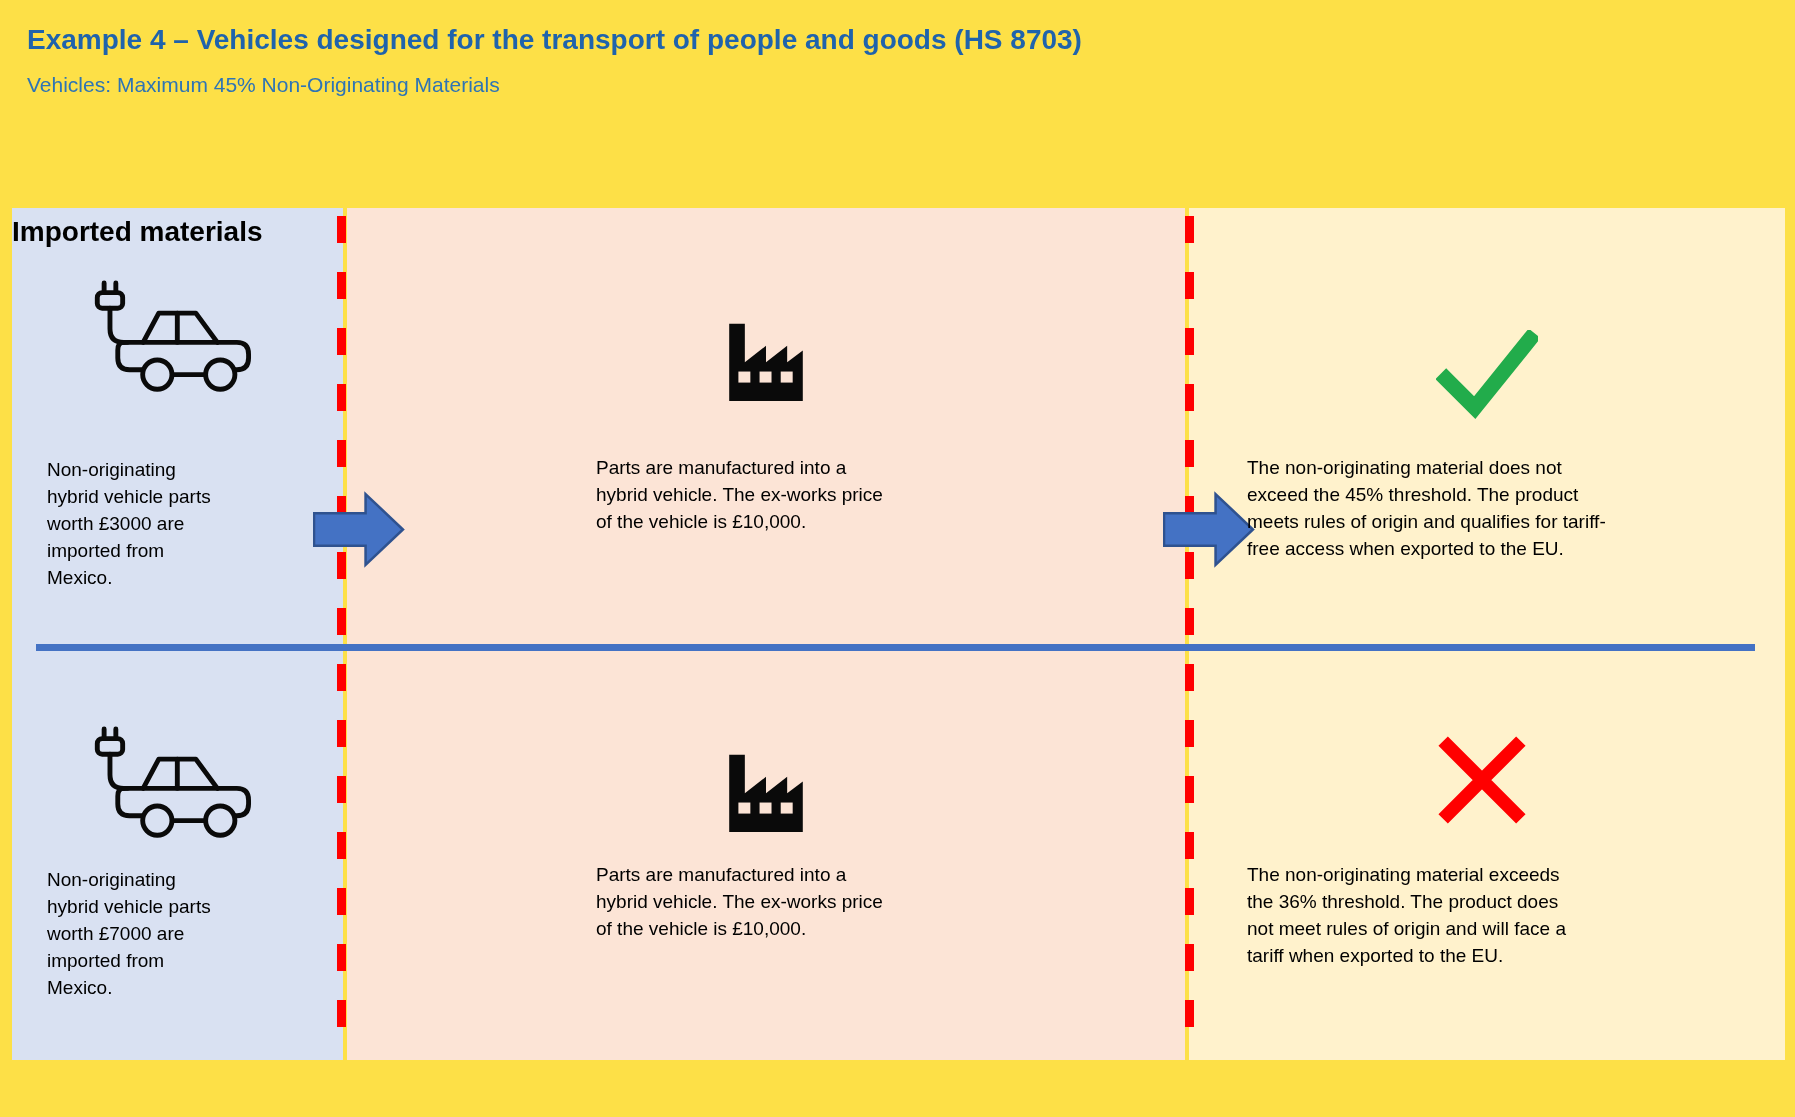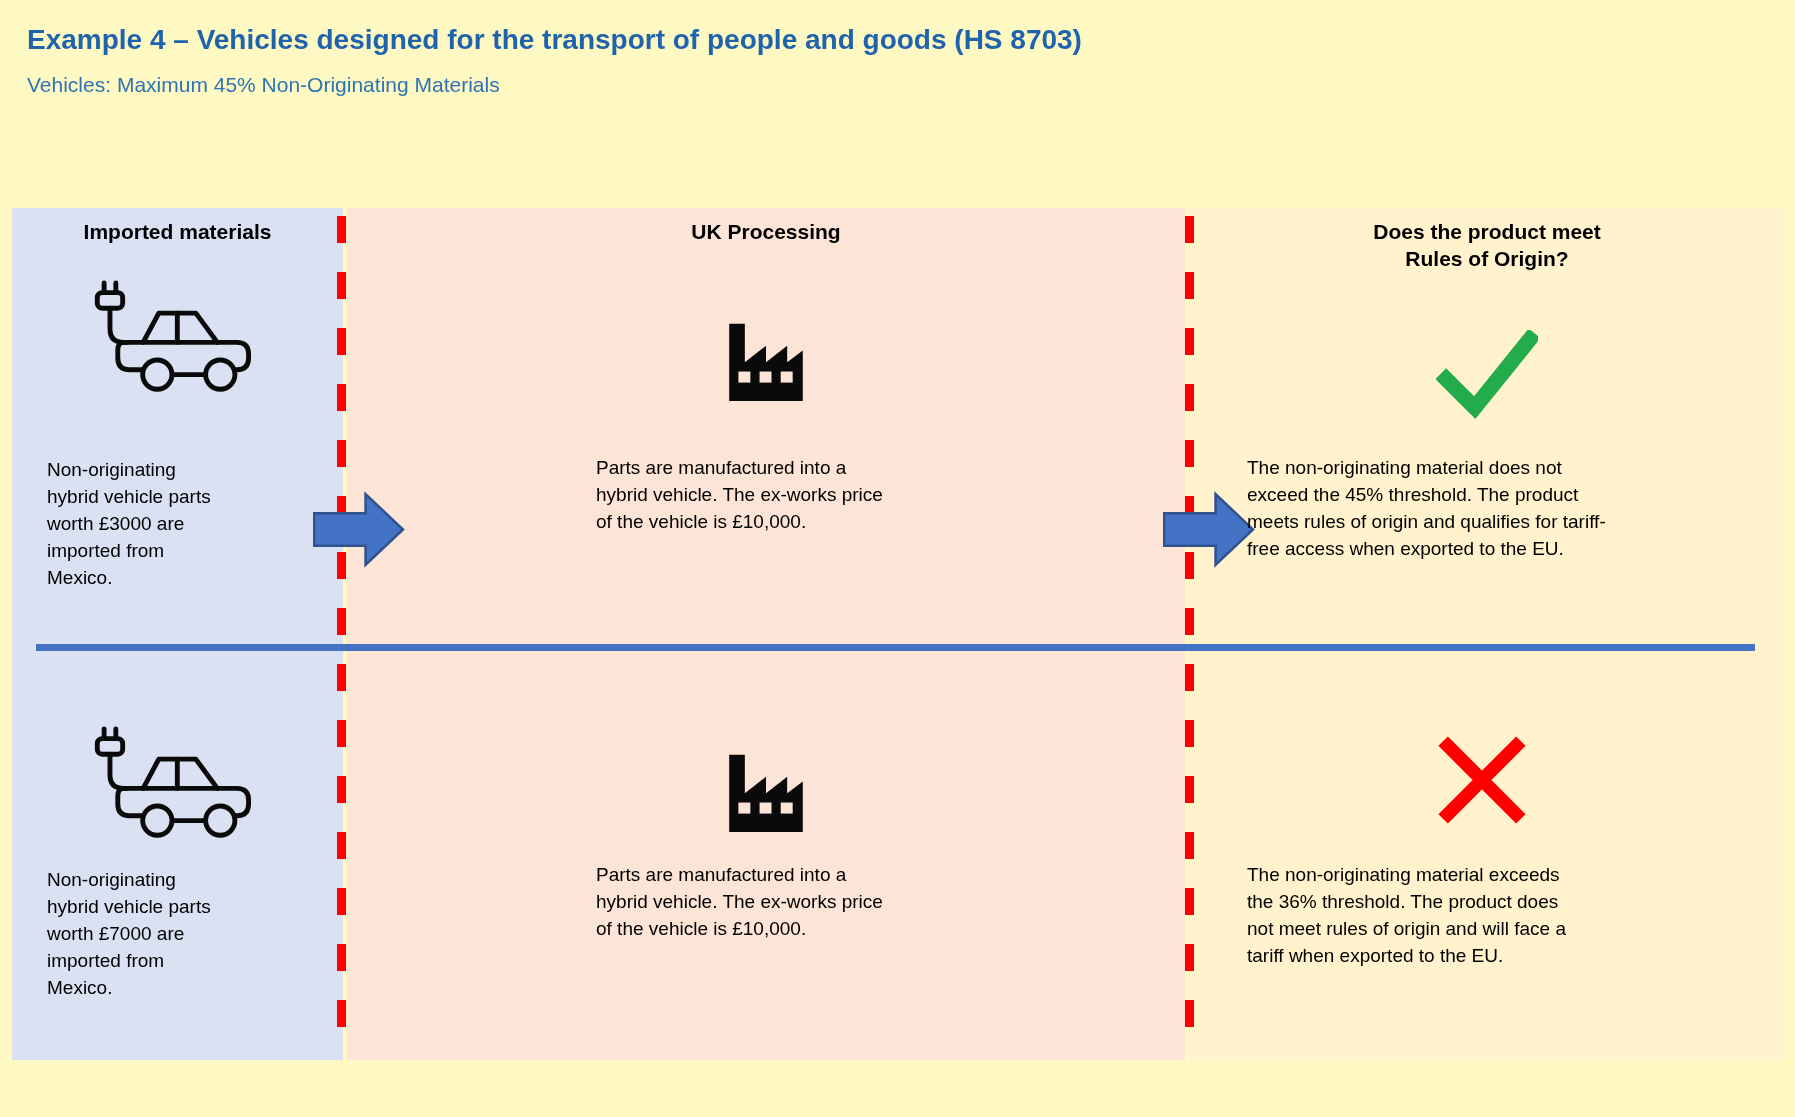--- a/index.html
+++ b/index.html
@@ -1,37 +1,37 @@
 <!DOCTYPE html>
 <html><head>
 <meta charset="utf-8">
 <style>
   * { margin:0; padding:0; box-sizing:border-box; }
   body { background:#ffffff; font-family:"Liberation Sans", sans-serif; }
-  .page { position:relative; width:1795px; height:1117px; background:#fef9c3; overflow:hidden; }
+  .page { position:relative; width:1795px; height:1117px; background:#fde047; overflow:hidden; }
 
   .title { position:absolute; left:27px; top:24px; font-size:28px; font-weight:bold; color:#1F63AC; }
   .subtitle { position:absolute; left:27px; top:73px; font-size:21px; color:#2E74B5; }
 
   .diagram { position:absolute; left:12px; top:208px; width:1773px; height:852px; }
 
   .col { position:absolute; top:0; height:100%; }
   .col-imported   { left:0;      width:331px; background:#D9E1F2; }
   .col-processing { left:335px;  width:838px; background:#FCE4D6; }
   .col-origin     { left:1177px; width:596px; background:#FFF2CC; }
 
   .dash { position:absolute; top:8px; bottom:6px; width:9px;
           background:repeating-linear-gradient(180deg, #FF0000 0 27px, transparent 27px 56px); }
   .dash-1 { left:325px; }
   .dash-2 { left:1173px; }
 
   .hline { position:absolute; left:24px; width:1719px; top:436px; height:7px; background:#4472C4; }
 
-  .hdr { position:absolute; top:10px; font-size:21px; line-height:27px; font-weight:bold;
-         color:#000; text-align:center; white-space:pre-line; }
+  .hdr { position:absolute; top:10px; font-size:28px; line-height:27px; font-weight:bold;
+         color:#000; text-align:left; white-space:pre-line; }
   .hdr-imported   { left:0;      width:331px; }
   .hdr-processing { left:554px;  width:400px; }
   .hdr-origin     { left:1270px; width:410px; }
 
   .txt { position:absolute; font-size:19px; line-height:27px; color:#000;
          text-align:left; white-space:pre-line; }
   .txt-imported-1   { left:35px;   top:248px; width:260px; }
   .txt-processing-1 { left:584px;  top:246px; width:340px; }
   .txt-origin-1     { left:1235px; top:246px; width:480px; }
   .txt-imported-2   { left:35px;   top:658px; width:260px; }
@@ -61,23 +61,20 @@
     <div class="col col-imported"></div>
     <div class="col col-processing"></div>
     <div class="col col-origin"></div>
 
     <div class="dash dash-1"></div>
     <div class="dash dash-2"></div>
 
     <div class="hline"></div>
 
     <div class="hdr hdr-imported">Imported materials</div>
-    <div class="hdr hdr-processing">UK Processing</div>
-    <div class="hdr hdr-origin">Does the product meet
-Rules of Origin?</div>
 
     <div class="icon car-1">
       <svg width="172" height="122" viewBox="0 0 175 125" fill="none" stroke="#0A0A0A" stroke-width="5" stroke-linecap="round" stroke-linejoin="round">
         <path d="M20,5 V15 M32,5 V15"></path>
         <rect x="13" y="15" width="26" height="16" rx="5"></rect>
         <path d="M26,31 V52 Q26,66 40,66 H44"></path>
         <path d="M40,66 Q34,66 34,74 V82 Q34,94 46,94 H60"></path>
         <path d="M40,66 H156 Q168,66 168,78 V82 Q168,94 156,94 H154"></path>
         <path d="M60,66 L76,36 H114 L136,66"></path>
         <path d="M95,36 V66"></path>

